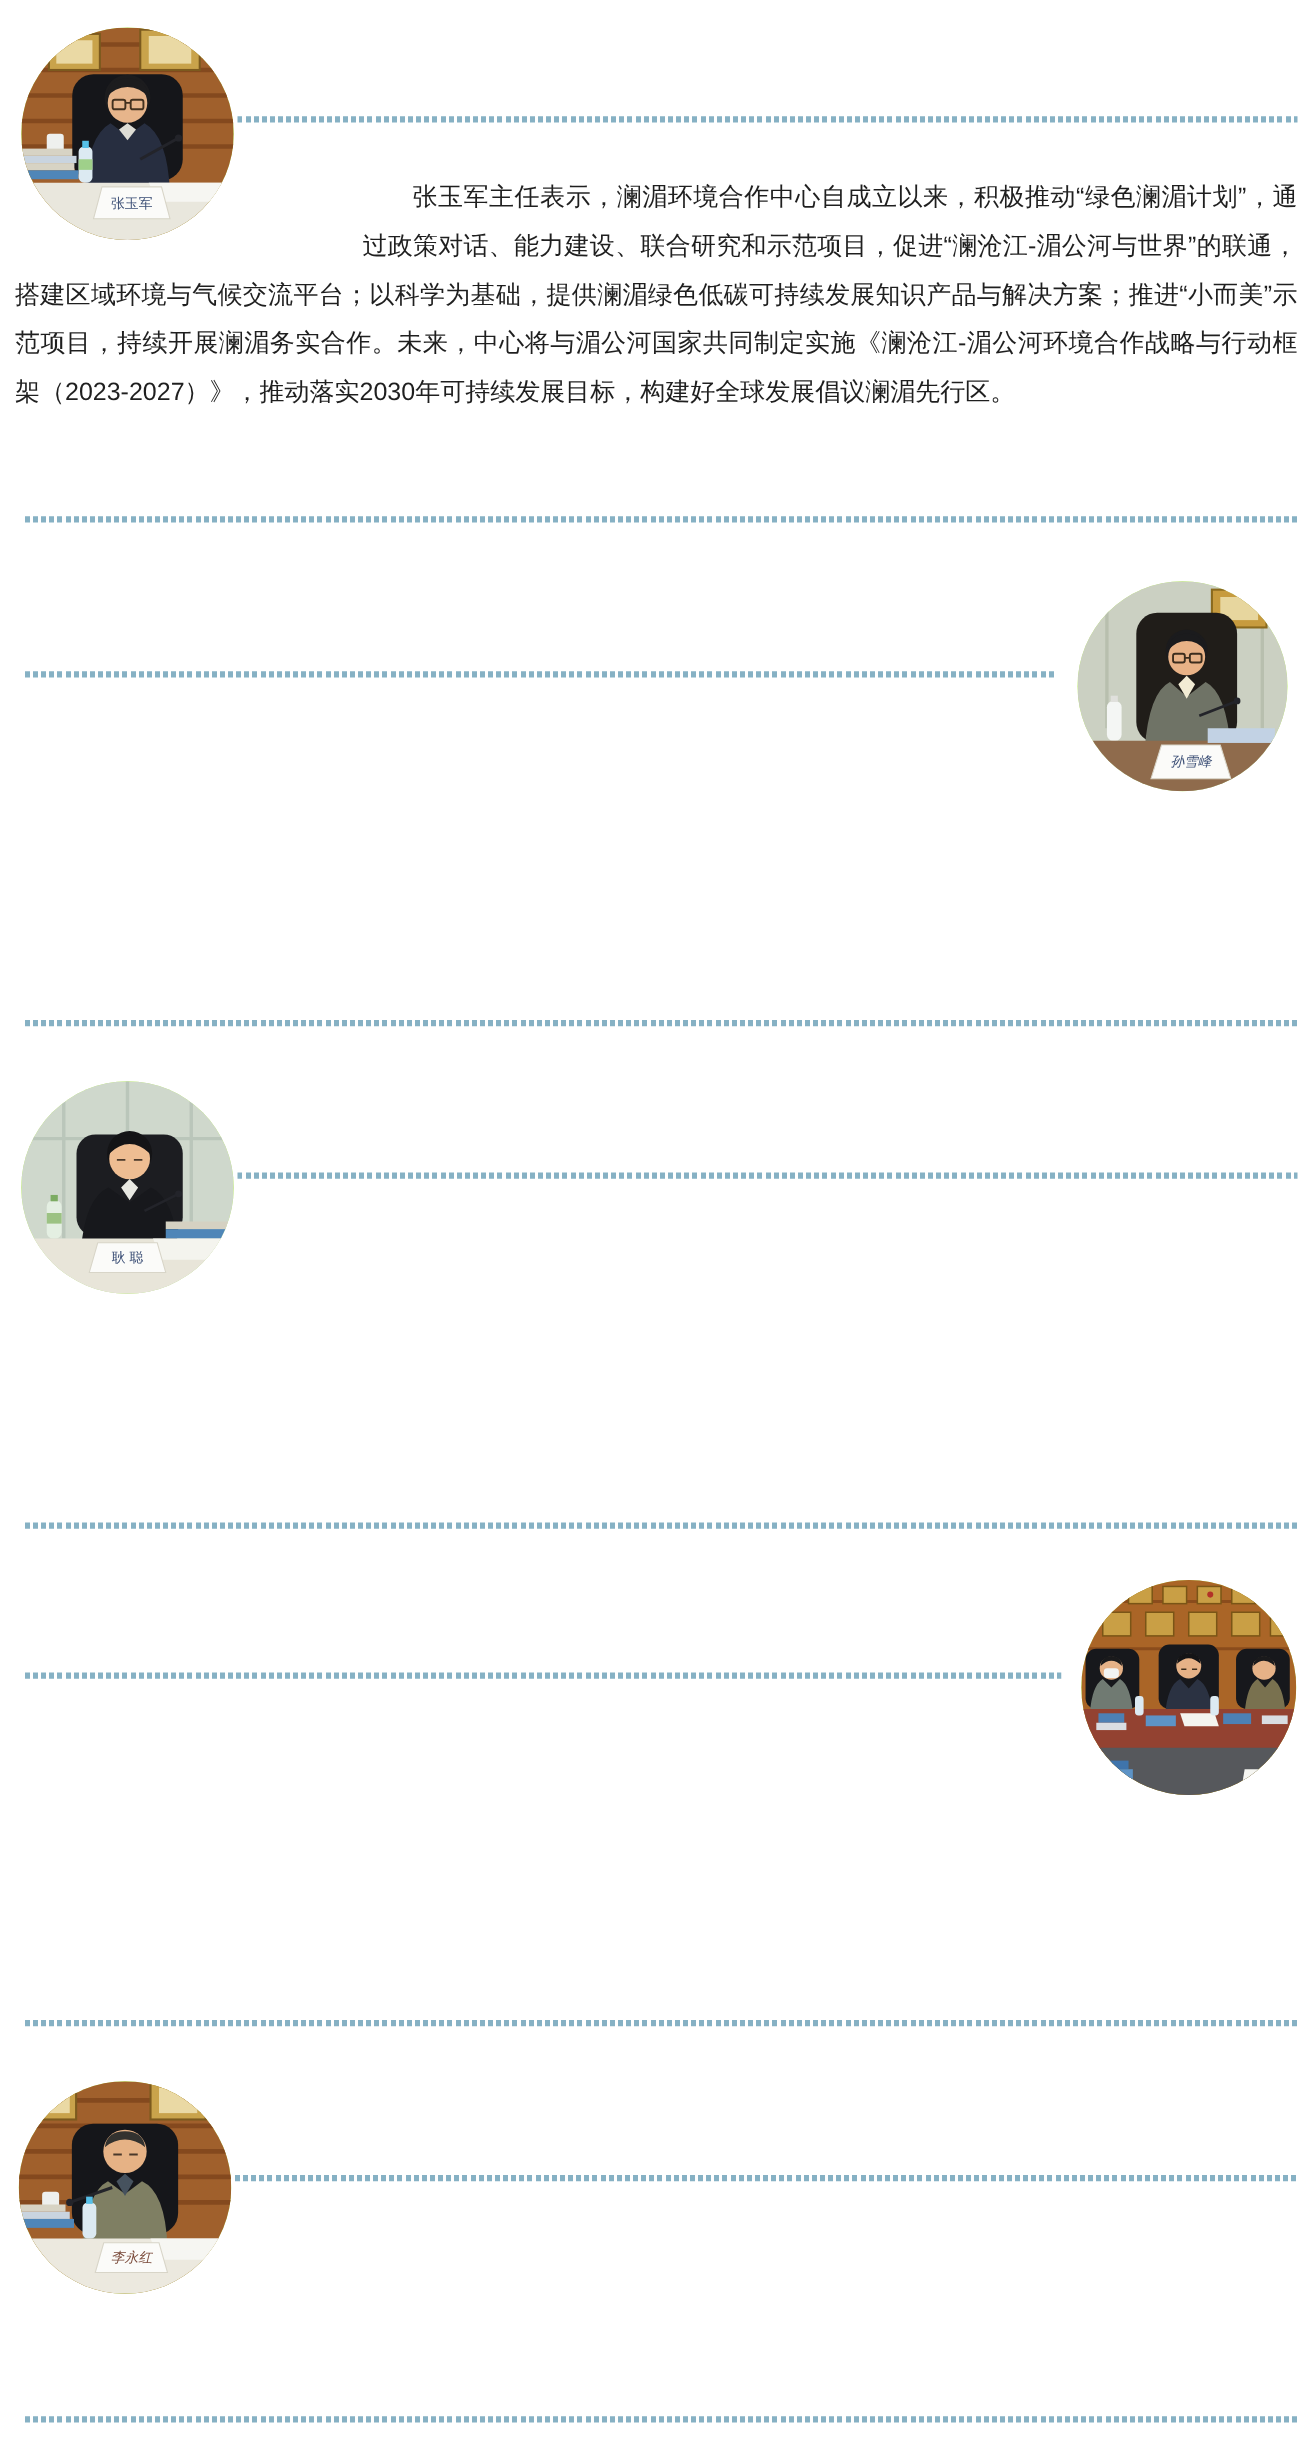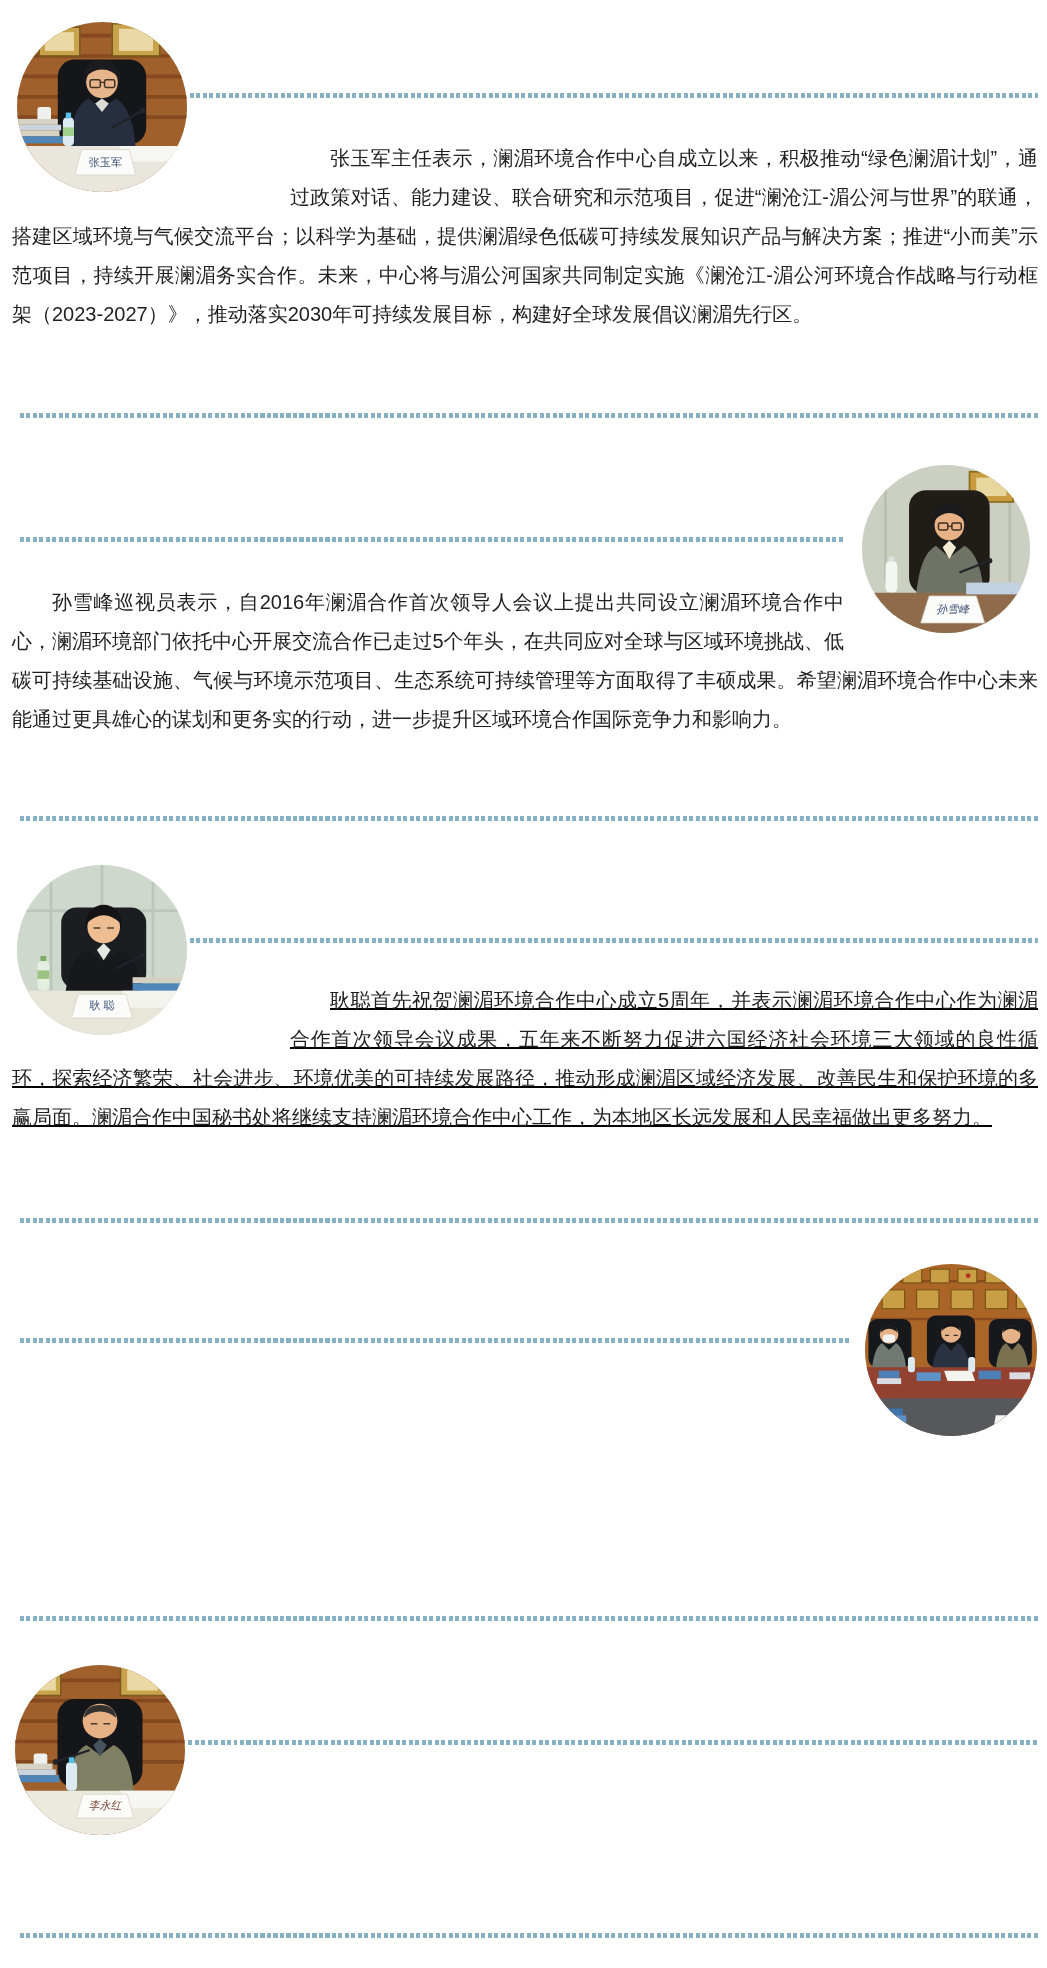--- a/index.html
+++ b/index.html
@@ -20,21 +20,21 @@
   .s1 { height: 413px; }
   .s2 { height: 398px; }
   .s3 { height: 397px; text-decoration: underline; }
   .s4 { height: 393px; }
   .s5 { height: 312px; font-style: italic; }
 
   .photo {
     border-radius: 50%;
     overflow: hidden;
     position: relative;
-    background: #e5e5e5;
+    background: #bef264;
   }
   .photo svg { display: block; width: 100%; height: 100%; }
   .float-l { float: left; }
   .float-r { float: right; }
 
   .s1 .photo { width: 170px; height: 170px; margin: 22px 103px 22px 5px; }
   .s2 .photo { width: 168px; height: 168px; margin: 47px 8px 8px 18px; font-style: italic; }
   .s3 .photo { width: 170px; height: 170px; margin: 44px 103px 24px 5px; }
   .s4 .photo { width: 172px; height: 172px; margin: 41px 1px 8px 16px; }
   .s5 .photo { width: 170px; height: 170px; margin: 44px 103px 22px 3px; }
@@ -138,21 +138,20 @@
         <circle cx="76" cy="57" r="1.6" fill="#23242a"></circle>
         <rect x="14" y="57" width="7" height="19" rx="3" fill="#f4f6f4"></rect>
         <rect x="15.8" y="54.5" width="3.4" height="3" fill="#e0e0dc"></rect>
         <path d="M0 76 H100 V100 H0z" fill="#8f6b4c"></path>
         <rect x="62" y="70" width="32" height="7" fill="#c2d2e4"></rect>
         <polygon points="40,78 68,78 73,94 35,94" fill="#fbfbf9" stroke="#d8d5c8" stroke-width="0.5"></polygon>
         <text x="54" y="88" class="plate-text">孙雪峰</text>
       </svg>
     </div>
     <div class="dotline"></div>
-    <p class="para">孙雪峰巡视员表示，自2016年澜湄合作首次领导人会议上提出共同设立澜湄环境合作中心，澜湄环境部门依托中心开展交流合作已走过5个年头，在共同应对全球与区域环境挑战、低碳可持续基础设施、气候与环境示范项目、生态系统可持续管理等方面取得了丰硕成果。希望澜湄环境合作中心未来能通过更具雄心的谋划和更务实的行动，进一步提升区域环境合作国际竞争力和影响力。</p>
   </section>
   <div class="sep"></div>
 
   <section class="entry s3">
     <div class="photo float-l">
       <svg viewBox="0 0 100 100">
         <rect width="100" height="100" fill="#cfd8cc"></rect>
         <path d="M20 0 V74 M50 0 V26 M80 0 V74 M0 27 H100" stroke="#bac6ba" stroke-width="1.6" fill="none"></path>
         <rect x="26" y="25" width="50" height="48" rx="9" fill="#1c1d21"></rect>
         <circle cx="51" cy="34" r="10.6" fill="#141416"></circle>
@@ -168,21 +167,20 @@
         <rect x="12" y="62" width="7" height="5" fill="#9cc283"></rect>
         <path d="M0 74 H100 V100 H0z" fill="#e8e5d9"></path>
         <rect x="68" y="66" width="30" height="3.6" fill="#d5d1c2"></rect>
         <rect x="68" y="69.6" width="32" height="4.4" fill="#4f86b8"></rect>
         <polygon points="62,74 98,74 100,84 66,84" fill="#f4f4ee"></polygon>
         <polygon points="36,76 64,76 68,90 32,90" fill="#fbfbf9" stroke="#d8d5c8" stroke-width="0.5"></polygon>
         <text x="50" y="85" class="plate-text">耿 聪</text>
       </svg>
     </div>
     <div class="dotline"></div>
-    <p class="para">耿聪首先祝贺澜湄环境合作中心成立5周年，并表示澜湄环境合作中心作为澜湄合作首次领导会议成果，五年来不断努力促进六国经济社会环境三大领域的良性循环，探索经济繁荣、社会进步、环境优美的可持续发展路径，推动形成澜湄区域经济发展、改善民生和保护环境的多赢局面。澜湄合作中国秘书处将继续支持澜湄环境合作中心工作，为本地区长远发展和人民幸福做出更多努力。</p>
   </section>
   <div class="sep"></div>
 
   <section class="entry s4">
     <div class="photo float-r">
       <svg viewBox="0 0 100 100">
         <rect width="100" height="100" fill="#aa6527"></rect>
         <path d="M0 10 H100 M0 32 H100" stroke="#8a4c1c" stroke-width="1.4" fill="none"></path>
         <g fill="#c99f45" stroke="#7a5516" stroke-width="0.7">
           <rect x="6" y="3" width="11" height="8"></rect>

